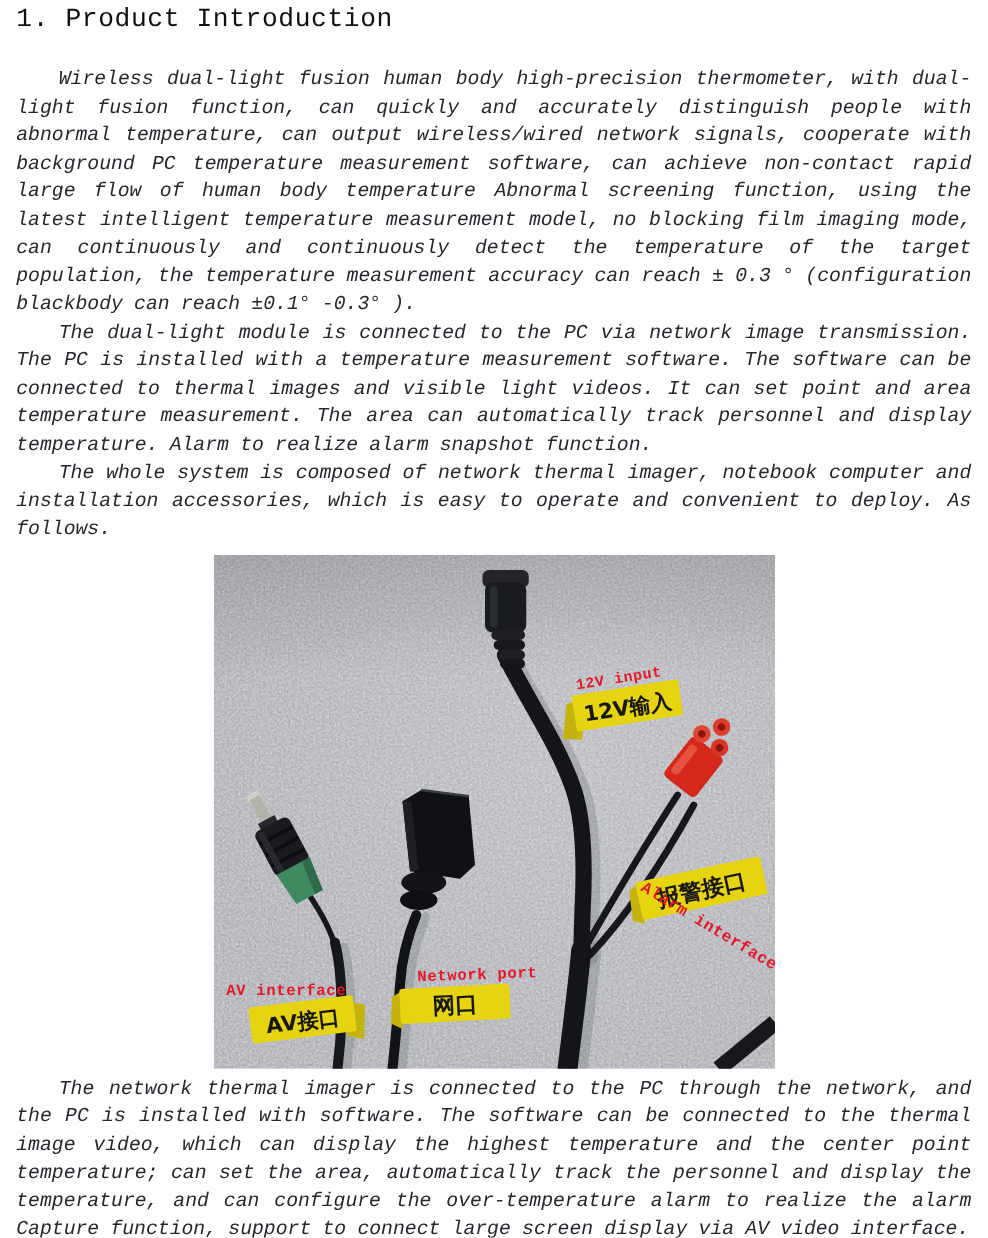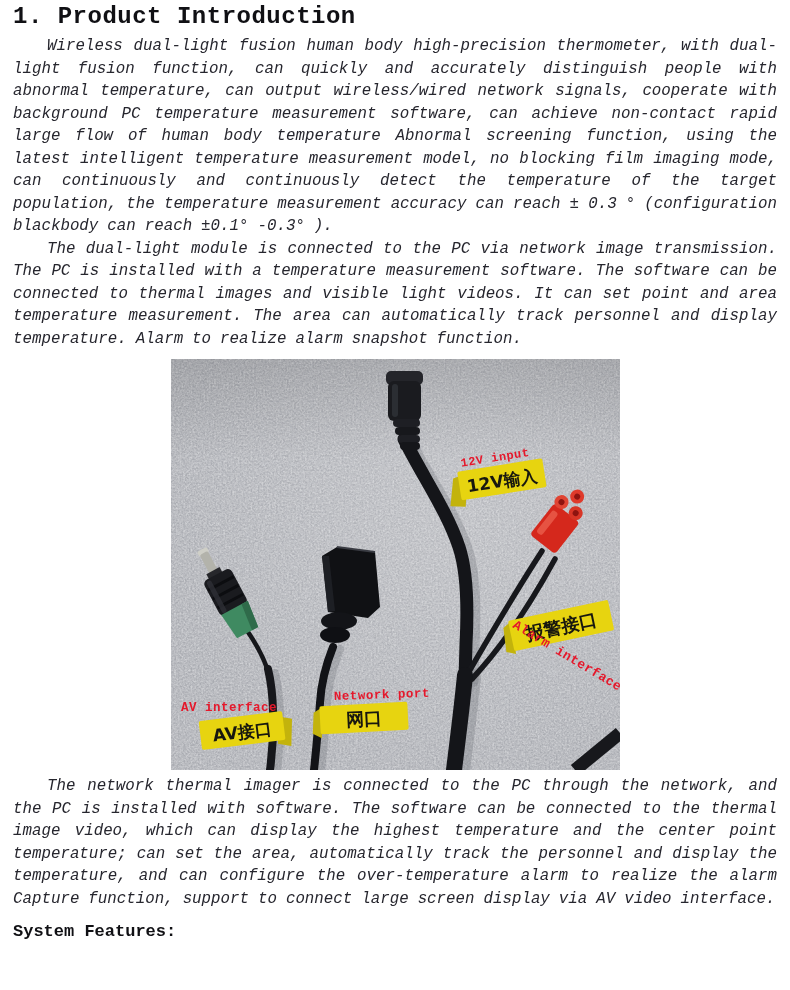--- a/index.html
+++ b/index.html
@@ -5,22 +5,22 @@
   html, body { margin: 0; padding: 0; }
   body {
     width: 790px; height: 990px;
     background: #ffffff;
     overflow: hidden;
     font-family: "Liberation Mono", "DejaVu Sans Mono", monospace;
     color: #26262e;
   }
   .page { padding: 4px 13px 0 13px; }
   .doc-title {
-    font-size: 24px; line-height: 26px; font-weight: bold;
-    color: #101014; margin: 0 0 5px 0; letter-spacing: 0.5px;
+    font-size: 21px; line-height: 26px; font-weight: normal;
+    color: #101014; margin: 0 0 22px 0; letter-spacing: 0.5px;
   }
   p.body-par {
     font-size: 15.8px; line-height: 22.5px; margin: 0;
     text-align: justify; text-indent: 34px;
     word-spacing: -0.5px;
     font-style: italic;
   }
   .figure-wrap {
     width: 449px; height: 411px;
     margin: 9px auto 0 auto;
@@ -40,20 +40,21 @@
 </style>
 </head>
 <body>
 
 <div class="page">
 
   <h1 class="doc-title">1. Product Introduction</h1>
 
   <p class="body-par">Wireless dual-light fusion human body high-precision thermometer, with dual-light fusion function, can quickly and accurately distinguish people with abnormal temperature, can output wireless/wired network signals, cooperate with background PC temperature measurement software, can achieve non-contact rapid large flow of human body temperature Abnormal screening function, using the latest intelligent temperature measurement model, no blocking film imaging mode, can continuously and continuously detect the temperature of the target population, the temperature measurement accuracy can reach ± 0.3 ° (configuration blackbody can reach ±0.1° -0.3° ).</p>
   <p class="body-par">The dual-light module is connected to the PC via network image transmission. The PC is installed with a temperature measurement software. The software can be connected to thermal images and visible light videos. It can set point and area temperature measurement. The area can automatically track personnel and display temperature. Alarm to realize alarm snapshot function.</p>
+  <p class="body-par">The whole system is composed of network thermal imager, notebook computer and installation accessories, which is easy to operate and convenient to deploy. As follows.</p>
 
   <div class="figure-wrap">
     <svg width="449" height="411" viewBox="0 0 449 411">
       <defs>
         <filter id="foam" x="0" y="0" width="100%" height="100%">
           <feTurbulence type="fractalNoise" baseFrequency="0.55" numOctaves="3" seed="11" stitchTiles="stitch"></feTurbulence>
           <feColorMatrix type="matrix" values="0 0 0 0 1  0 0 0 0 1  0 0 0 0 1  0.9 0.9 0.9 0 -0.9"></feColorMatrix>
         </filter>
         <radialGradient id="sheen" cx="0.62" cy="0.38" r="0.65">
           <stop offset="0" stop-color="#ffffff" stop-opacity="0.16"></stop>

